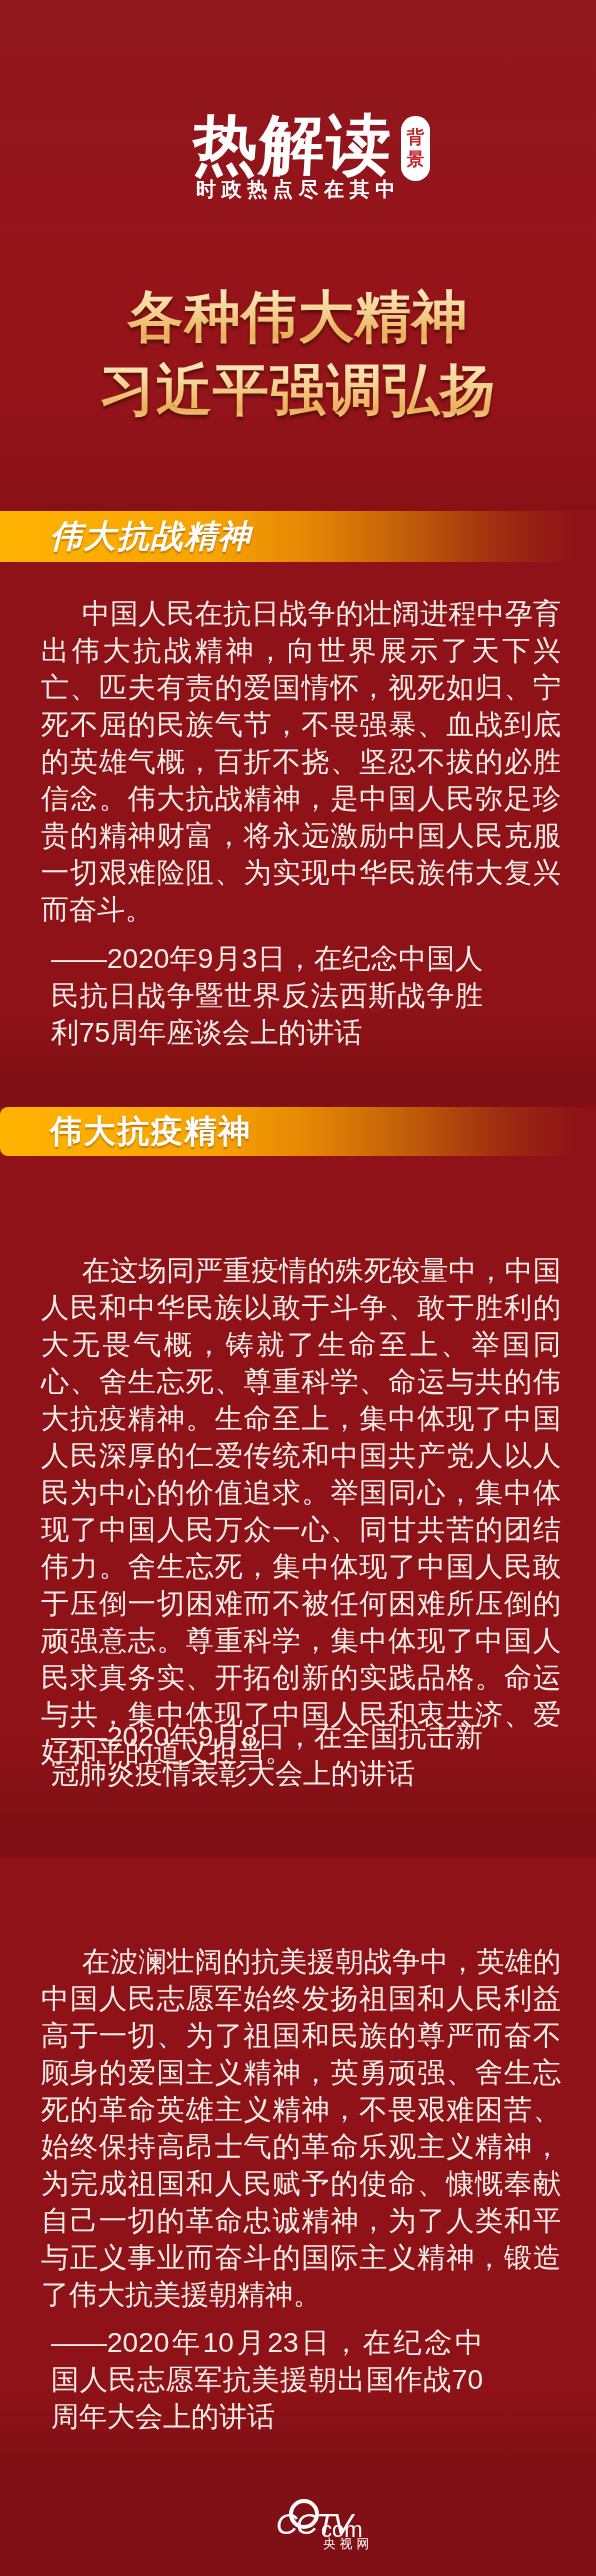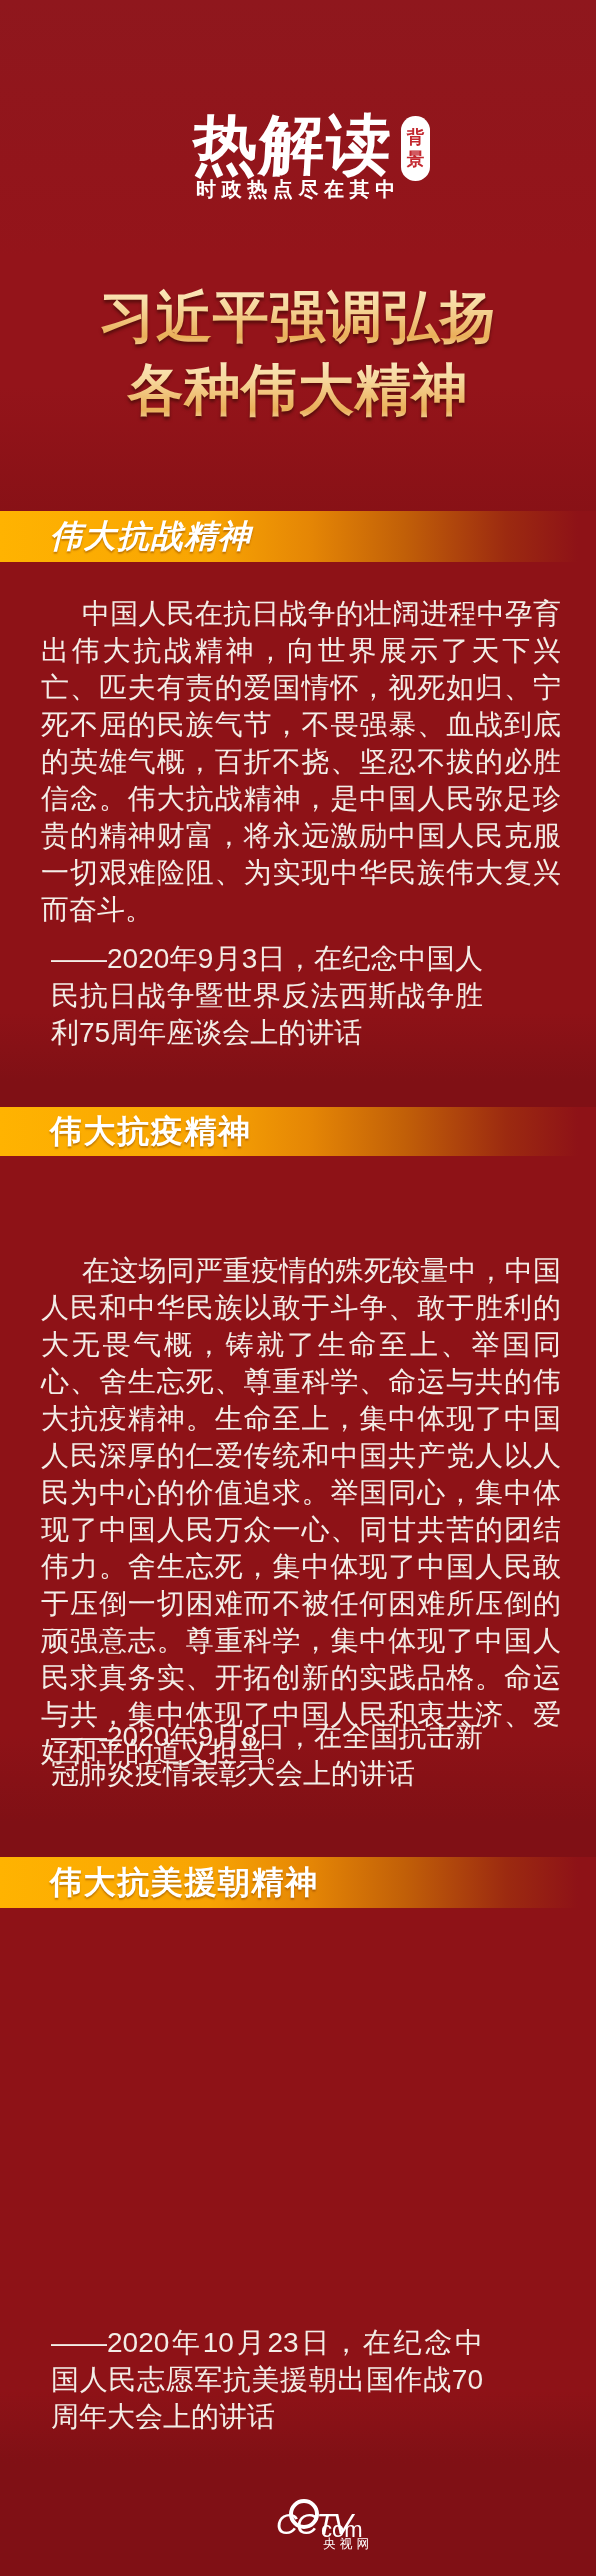--- a/index.html
+++ b/index.html
@@ -95,39 +95,37 @@
   <div class="logo-row">
     <div class="logo">热解读</div>
     <div class="badge">
       <span>背</span>
       <span>景</span>
     </div>
   </div>
   <div class="tagline">时政热点尽在其中</div>
 
   <h1 class="title">
+    <span>各种伟大精神</span>
     <span>习近平强调弘扬</span>
-    <span>各种伟大精神</span>
   </h1>
 
   <div class="bar" style="top:511px;font-style:italic;">
     <span>伟大抗战精神</span>
   </div>
   <p class="para" style="top:595px;">中国人民在抗日战争的壮阔进程中孕育出伟大抗战精神，向世界展示了天下兴亡、匹夫有责的爱国情怀，视死如归、宁死不屈的民族气节，不畏强暴、血战到底的英雄气概，百折不挠、坚忍不拔的必胜信念。伟大抗战精神，是中国人民弥足珍贵的精神财富，将永远激励中国人民克服一切艰难险阻、为实现中华民族伟大复兴而奋斗。</p>
   <p class="attr" style="top:940px;">——2020年9月3日，在纪念中国人民抗日战争暨世界反法西斯战争胜利75周年座谈会上的讲话</p>
 
-  <div class="bar" style="top:1107px;height:49px;">
+  <div class="bar" style="top:1107px;height:49px;border-radius:8px;">
     <span>伟大抗疫精神</span>
   </div>
   <p class="para" style="top:1252px;">在这场同严重疫情的殊死较量中，中国人民和中华民族以敢于斗争、敢于胜利的大无畏气概，铸就了生命至上、举国同心、舍生忘死、尊重科学、命运与共的伟大抗疫精神。生命至上，集中体现了中国人民深厚的仁爱传统和中国共产党人以人民为中心的价值追求。举国同心，集中体现了中国人民万众一心、同甘共苦的团结伟力。舍生忘死，集中体现了中国人民敢于压倒一切困难而不被任何困难所压倒的顽强意志。尊重科学，集中体现了中国人民求真务实、开拓创新的实践品格。命运与共，集中体现了中国人民和衷共济、爱好和平的道义担当。</p>
   <p class="attr" style="top:1718px;">——2020年9月8日，在全国抗击新冠肺炎疫情表彰大会上的讲话</p>
 
-  <div class="bar" style="top:1857px;">
-    <span>伟大抗美援朝精神</span>
-  </div>
+  <p class="para" style="top:1943px;">在波澜壮阔的抗美援朝战争中，英雄的中国人民志愿军始终发扬祖国和人民利益高于一切、为了祖国和民族的尊严而奋不顾身的爱国主义精神，英勇顽强、舍生忘死的革命英雄主义精神，不畏艰难困苦、始终保持高昂士气的革命乐观主义精神，为完成祖国和人民赋予的使命、慷慨奉献自己一切的革命忠诚精神，为了人类和平与正义事业而奋斗的国际主义精神，锻造了伟大抗美援朝精神。</p>
   <p class="attr" style="top:2324px;">——2020年10月23日，在纪念中国人民志愿军抗美援朝出国作战70周年大会上的讲话</p>
 
   <div class="footer">
     <span class="cctv">CCTV</span>
     <span class="ring"></span>
     <span class="cn">央视网</span>
     <span class="com">com</span>
   </div>
 
 </div>

